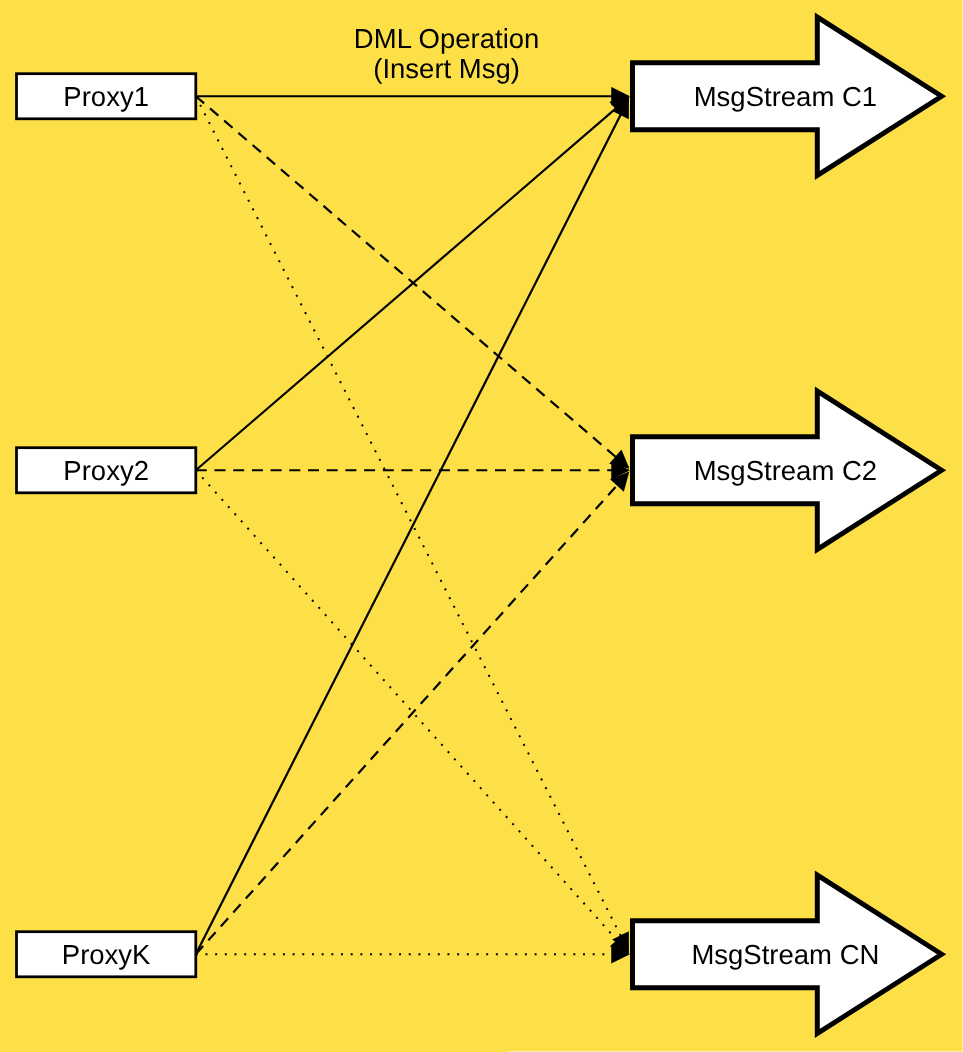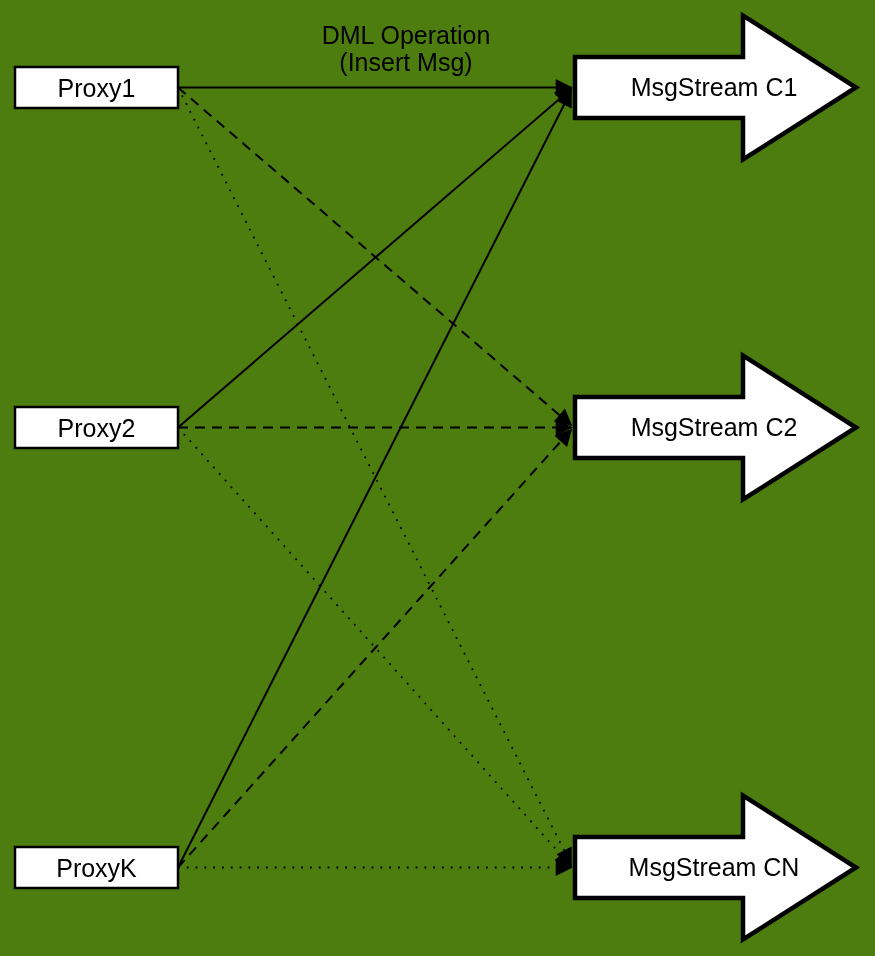--- a/index.html
+++ b/index.html
@@ -5,21 +5,21 @@
   html, body {
     margin: 0;
     padding: 0;
     background: #ffffff;
     font-family: "Liberation Sans", sans-serif;
   }
   .canvas-wrap {
     position: relative;
     width: 875px;
     height: 956px;
-    background: #4d7c0f;
+    background: #fde047;
     overflow: hidden;
   }
   svg text {
     font-family: "Liberation Sans", sans-serif;
     fill: #000000;
   }
   .title-text {
     font-size: 25px;
   }
   .node-label {

